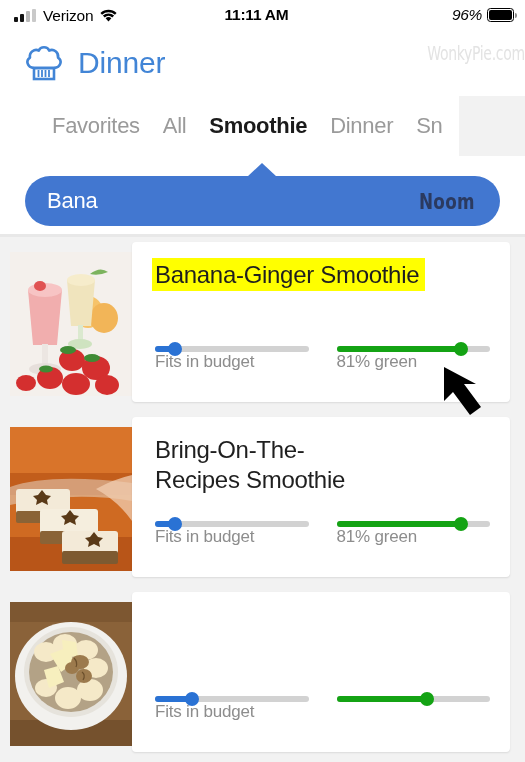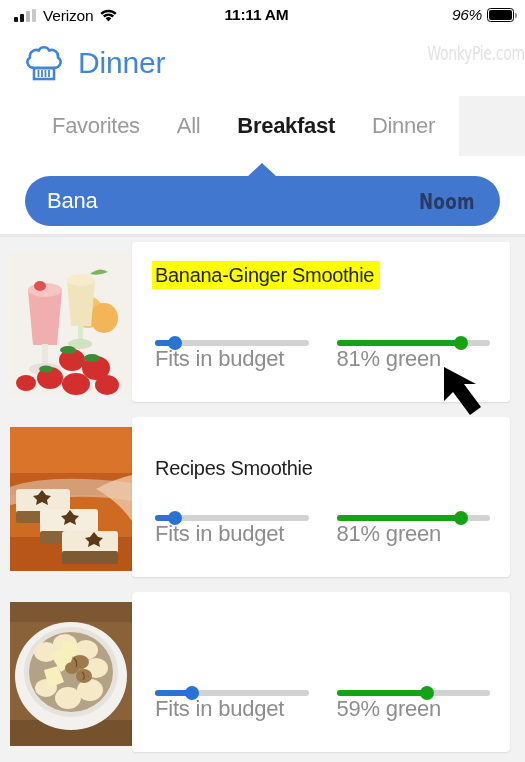--- a/index.html
+++ b/index.html
@@ -51,21 +51,21 @@
   .watermark {
     position: absolute; right: 0px; top: 12px;
     font-family: "DejaVu Sans Condensed", "Liberation Sans Narrow", "Liberation Sans", sans-serif;
     font-size: 19px; color: #e3e3e3; letter-spacing: -0.4px;
     transform: scaleX(.82); transform-origin: right center;
   }
 
   
   .tabs {
     position: absolute; top: 96px; left: 0; width: 459px; height: 60px;
-    background: #ffffff; display: flex; align-items: center; gap: 37px;
+    background: #ffffff; display: flex; align-items: center; gap: 23px;
     padding-left: 52px; overflow: hidden; white-space: nowrap;
   }
   .tab { font-size: 22px; color: #9a9a9a; letter-spacing: -0.3px; flex: 0 0 auto; }
   .tab.active { color: #1b1b1b; font-weight: bold; }
 
   
   .searchwrap {
     position: absolute; top: 156px; left: 0; width: 525px; height: 78px;
     background: #ffffff;
   }
@@ -98,33 +98,33 @@
     background: #ddd; overflow: hidden;
   }
   .thumb svg { display: block; width: 122px; height: 144px; }
   .cardbody {
     position: absolute; left: 132px; top: 5px; right: 15px; height: 160px;
     background: #ffffff; border-radius: 4px;
     box-shadow: 0 1px 2px rgba(0,0,0,.10);
     padding: 18px 20px 0 23px;
   }
   .rtitle {
-    font-size: 20px; color: #1f1f1f; letter-spacing: -0.3px; line-height: 30px;
+    font-size: 24px; color: #1f1f1f; letter-spacing: -0.3px; line-height: 30px;
     display: inline; padding: 3px 0;
   }
   .rtitle.hl { background: #ffff00; box-shadow: 6px 0 0 #ffff00, -3px 0 0 #ffff00; }
   .titleline { min-height: 36px; }
   .meters { position: absolute; left: 23px; right: 20px; bottom: 30px; display: flex; gap: 28px; }
   .meter { flex: 1 1 0; }
   .track { position: relative; height: 6px; background: #d2d2d2; border-radius: 3px; }
   .fill { position: absolute; left: 0; top: 0; height: 6px; border-radius: 3px; }
   .thumbdot { position: absolute; top: -4px; width: 14px; height: 14px; border-radius: 50%; margin-left: -7px; }
   .budget .fill, .budget .thumbdot { background: #2a72d4; }
   .green .fill, .green .thumbdot { background: #14a314; }
-  .mlabel { font-size: 22px; color: #8d8d8d; letter-spacing: -0.2px; }
+  .mlabel { font-size: 17px; color: #8d8d8d; letter-spacing: -0.2px; }
 
   
   .cursor { position: absolute; left: 440px; top: 363px; width: 60px; height: 55px; pointer-events: none; }
 </style>
 </head>
 <body>
 
 <div class="phone">
 
   <div class="statusbar">
@@ -163,21 +163,21 @@
         <path d="M15.5 28 v7 M19 28 v7 M22.5 28 v7 M26 28 v7" stroke="#4285d6" stroke-width="1.8"></path>
       </svg>
     </span>
     <div class="apptitle">Dinner</div>
     <div class="watermark">WonkyPie.com</div>
   </div>
 
   <div class="tabs">
     <div class="tab">Favorites</div>
     <div class="tab">All</div>
-    <div class="tab active">Breakfast</div>
+    <div class="tab active">Smoothie</div>
     <div class="tab">Dinner</div>
     <div class="tab">Sn</div>
   </div>
 
   <div class="searchwrap">
     <div class="notch"></div>
     <div class="searchbar">
       <span class="query" placeholder="Search recipes">Bana</span>
       <span class="brandtag">Noom</span>
     </div>
@@ -259,21 +259,21 @@
           <g fill="#5a3a18">
             <path d="M28 68 l4 -5 l4 5 l5 1 l-4 4 l1 5 l-6 -3 l-6 3 l1 -5 l-4 -4Z"></path>
             <path d="M56 88 l4 -5 l4 5 l5 1 l-4 4 l1 5 l-6 -3 l-6 3 l1 -5 l-4 -4Z"></path>
             <path d="M80 110 l4 -5 l4 5 l5 1 l-4 4 l1 5 l-6 -3 l-6 3 l1 -5 l-4 -4Z"></path>
           </g>
           <path d="M86 62 q22 12 36 32 v-46 q-18 4 -36 14Z" fill="#f0cdb2" opacity=".75"></path>
         </svg>
       </div>
       <div class="cardbody">
         <div class="titleline">
-          <br>
+          <span class="rtitle">Bring-On-The-</span><br>
           <span class="rtitle">Recipes Smoothie</span>
         </div>
         <div class="meters">
           <div class="meter budget">
             <div class="track">
               <div class="fill" style="width:13%"></div>
               <div class="thumbdot" style="left:13%"></div>
             </div>
             <div class="mlabel">Fits in budget</div>
           </div>
@@ -329,21 +329,20 @@
               <div class="fill" style="width:24%"></div>
               <div class="thumbdot" style="left:24%"></div>
             </div>
             <div class="mlabel">Fits in budget</div>
           </div>
           <div class="meter green">
             <div class="track">
               <div class="fill" style="width:59%"></div>
               <div class="thumbdot" style="left:59%"></div>
             </div>
-            <div class="mlabel">59% green</div>
           </div>
         </div>
       </div>
     </div>
 
   </div>
 
   <div class="cursor">
     <svg width="60" height="55" viewBox="0 0 60 55">
       <path d="M4 4 L4 38 L13 29 L30 52 L41 44 L24 21 L36 21 Z" fill="#000"></path>

